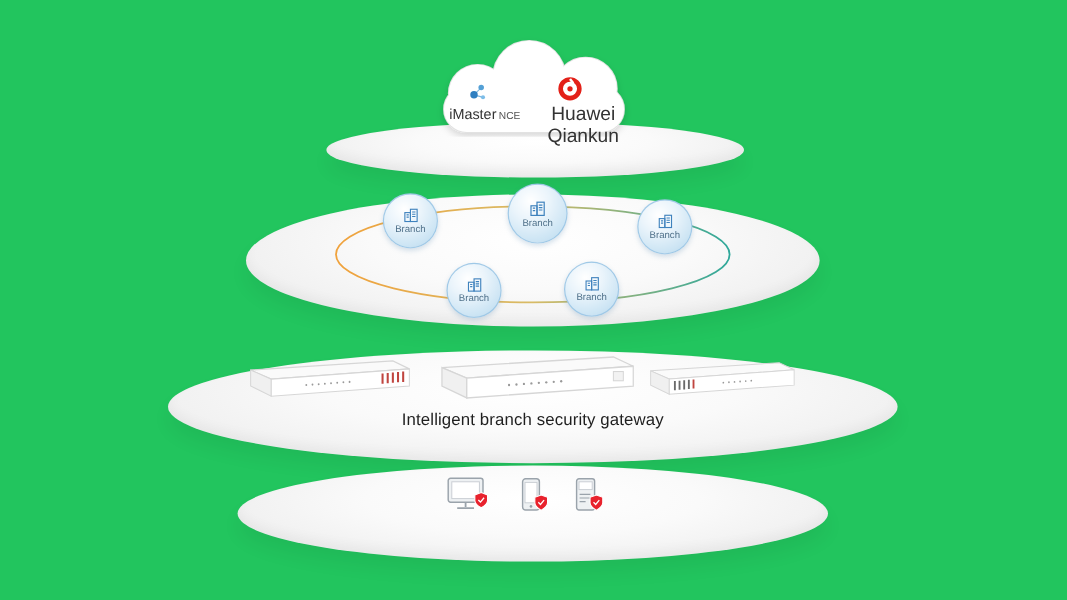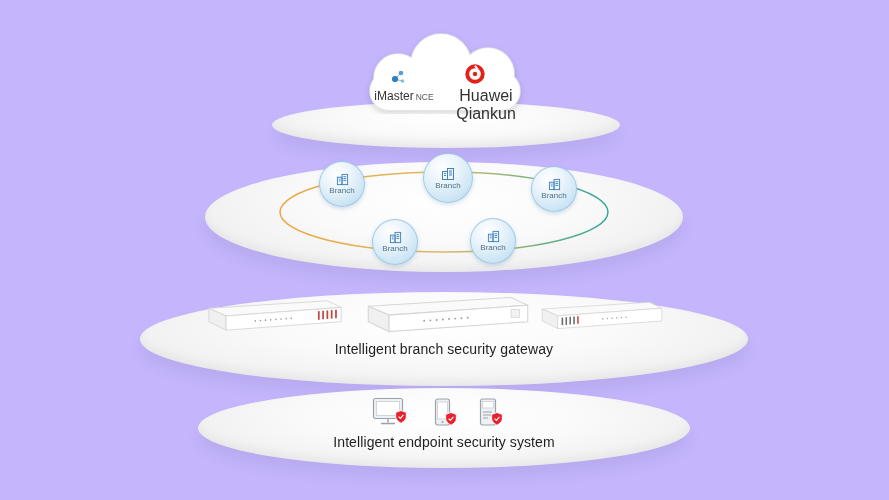--- a/index.html
+++ b/index.html
@@ -1,17 +1,17 @@
 <!DOCTYPE html>
 <html><head>
 <meta charset="utf-8">
 <style>
   html,body{margin:0;padding:0;background:#ffffff;}
   #stage{
-    position:relative;width:889px;height:500px;background:#c4b5fd;overflow:hidden;
+    position:relative;width:889px;height:500px;background:#22c55e;overflow:hidden;
     font-family:"Liberation Sans",sans-serif;
   }
   .abs{position:absolute;}
   .disc{
     position:absolute;border-radius:50%;
     background:radial-gradient(ellipse at 50% 35%, #ffffff 0%, #fafafa 40%, #efefef 78%, #e3e3e3 100%);
     box-shadow:0 10px 16px rgba(0,0,0,0.06), inset 0 -5px 10px rgba(0,0,0,0.04);
   }
   .layer-label{
     position:absolute;text-align:center;font-size:14px;font-weight:500;
@@ -235,15 +235,14 @@
   <svg class="abs" style="left:479px;top:398px;" width="19" height="28" viewBox="0 0 19 28">
     <rect x="1.5" y="1" width="15" height="26" rx="2" fill="#eef1f3" stroke="#9aa3ab" stroke-width="1.2"></rect>
     <rect x="3.5" y="3.5" width="11" height="6.5" fill="#ffffff" stroke="#c9ced3" stroke-width="0.8"></rect>
     <path d="M4 14h9M4 17h9M4 20h5" stroke="#9aa3ab" stroke-width="1"></path>
   </svg>
   <svg class="abs" style="left:491px;top:412px;" width="12" height="14" viewBox="0 0 12 14">
     <path d="M6 0.5 L11.3 2.4 V7 C11.3 10.2 6 13.2 6 13.2 C6 13.2 0.7 10.2 0.7 7 V2.4 Z" fill="#e8222d" stroke="#ffffff" stroke-width="0.9"></path>
     <path d="M3.6 6.6 L5.4 8.4 L8.4 4.8" stroke="#ffffff" stroke-width="1.1" fill="none"></path>
   </svg>
 
-  <div class="layer-label" style="left:294px;top:434px;width:300px;">Intelligent endpoint security system</div>
 
 </div>
 
 </body></html>

